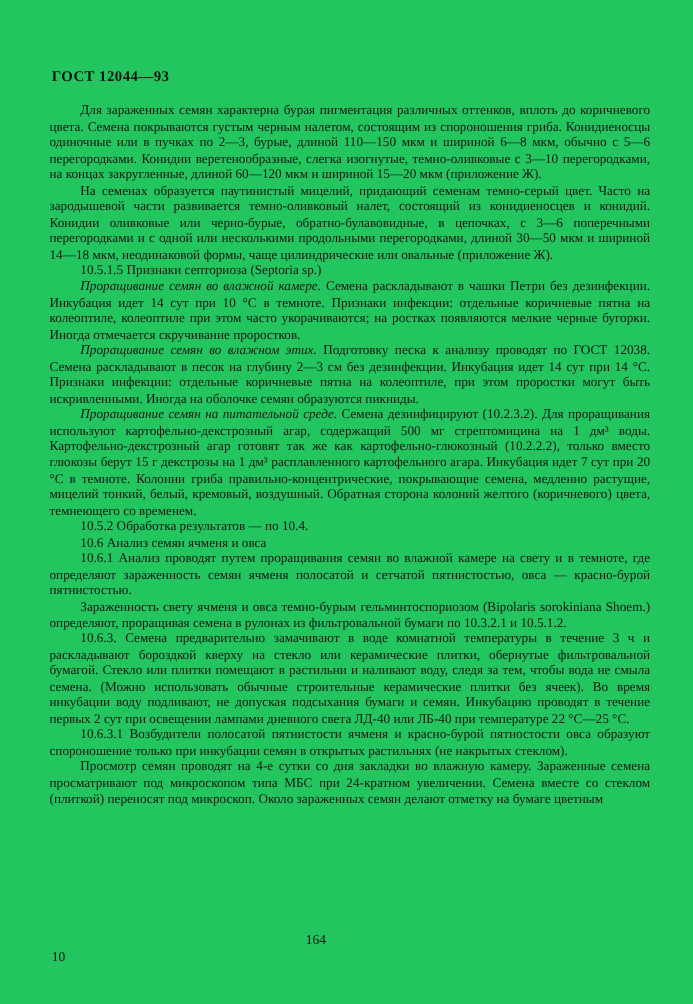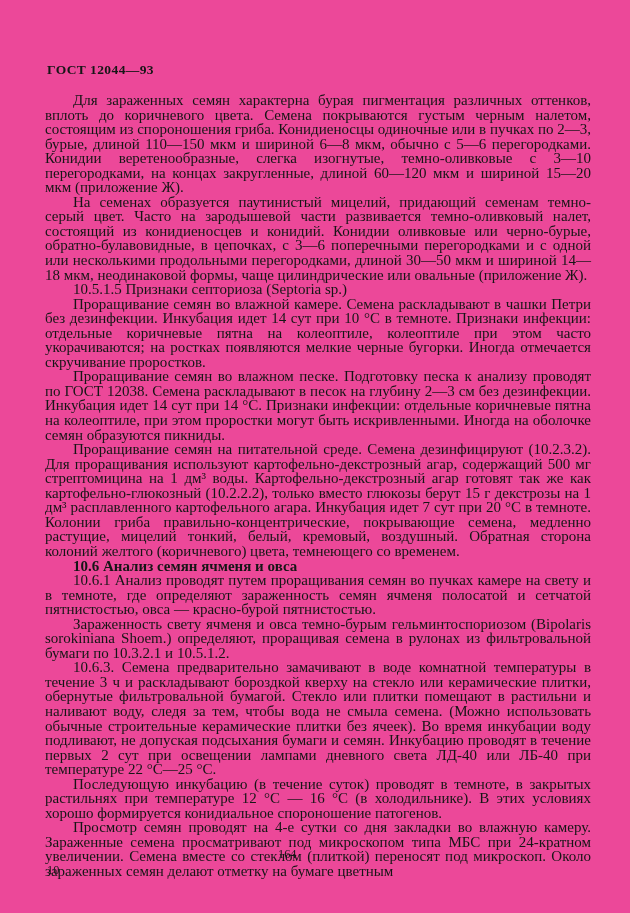--- a/index.html
+++ b/index.html
@@ -4,49 +4,49 @@
 <style>
   html, body { margin: 0; padding: 0; }
   body {
     width: 630px; height: 913px;
     background: #f6f6f4;
     font-family: "Liberation Serif", serif;
   }
   .page {
     position: relative;
     width: 630px; height: 913px;
-    background: #ec4899;
+    background: #22c55e;
     color: #161616;
     overflow: hidden;
   }
   .doc-header {
     position: absolute;
     left: 47px; top: 62px;
     font-weight: bold;
     font-size: 13.5px;
     letter-spacing: 0.4px;
     white-space: nowrap;
   }
   .doc-body {
     position: absolute;
     left: 45px; top: 93px;
     width: 546px;
-    font-size: 15px;
+    font-size: 12px;
     line-height: 14.55px;
     text-align: justify;
     hyphens: auto;
     -webkit-hyphens: auto;
   }
   p.para {
     margin: 0;
     padding: 0;
     text-indent: 28px;
   }
-  .ital { }
-  .bold { font-weight: bold; }
+  .ital { font-style: italic; }
+  .bold { font-weight: normal; }
   .doc-footer {
     position: absolute;
     left: 0; top: 847px;
     width: 630px;
     font-size: 12.3px;
   }
   .pg-left  { position: absolute; left: 47px;  top: 16px; }
   .pg-center{ position: absolute; left: 278px; top: 0; }
 </style>
 </head>
@@ -56,27 +56,28 @@
 
   <div class="doc-header">
     <span>ГОСТ 12044—93</span>
   </div>
 
   <div class="doc-body">
     <p class="para"><span>Для зараженных семян характерна бурая пигментация различных оттенков, вплоть до коричневого цвета. Семена покрываются густым черным налетом, состоящим из спороношения гриба. Конидиеносцы одиночные или в пучках по 2—3, бурые, длиной 110—150 мкм и шириной 6—8 мкм, обычно с 5—6 перегородками. Конидии веретенообразные, слегка изогнутые, темно-оливковые с 3—10 перегородками, на концах закругленные, длиной 60—120 мкм и шириной 15—20 мкм (приложение Ж).</span></p>
     <p class="para"><span>На семенах образуется паутинистый мицелий, придающий семенам темно-серый цвет. Часто на зародышевой части развивается темно-оливковый налет, состоящий из конидиеносцев и конидий. Конидии оливковые или черно-бурые, обратно-булавовидные, в цепочках, с 3—6 поперечными перегородками и с одной или несколькими продольными перегородками, длиной 30—50 мкм и шириной 14—18 мкм, неодинаковой формы, чаще цилиндрические или овальные (приложение Ж).</span></p>
     <p class="para"><span>10.5.1.5 Признаки септориоза (Septoria sp.)</span></p>
     <p class="para"><span class="ital">Проращивание семян во влажной камере.</span><span> Семена раскладывают в чашки Петри без дезинфекции. Инкубация идет 14 сут при 10 °С в темноте. Признаки инфекции: отдельные коричневые пятна на колеоптиле, колеоптиле при этом часто укорачиваются; на ростках появляются мелкие черные бугорки. Иногда отмечается скручивание проростков.</span></p>
-    <p class="para"><span class="ital">Проращивание семян во влажном песке.</span><span> Подготовку песка к анализу проводят по ГОСТ 12038. Семена раскладывают в песок на глубину 2—3 см без дезинфекции. Инкубация идет 14 сут при 14 °С. Признаки инфекции: отдельные коричневые пятна на колеоптиле, при этом проростки могут быть искривленными. Иногда на оболочке семян образуются пикниды.</span></p>
+    <p class="para"><span class="ital">Проращивание семян во влажном этих.</span><span> Подготовку песка к анализу проводят по ГОСТ 12038. Семена раскладывают в песок на глубину 2—3 см без дезинфекции. Инкубация идет 14 сут при 14 °С. Признаки инфекции: отдельные коричневые пятна на колеоптиле, при этом проростки могут быть искривленными. Иногда на оболочке семян образуются пикниды.</span></p>
     <p class="para"><span class="ital">Проращивание семян на питательной среде.</span><span> Семена дезинфицируют (10.2.3.2). Для проращивания используют картофельно-декстрозный агар, содержащий 500 мг стрептомицина на 1 дм³ воды. Картофельно-декстрозный агар готовят так же как картофельно-глюкозный (10.2.2.2), только вместо глюкозы берут 15 г декстрозы на 1 дм³ расплавленного картофельного агара. Инкубация идет 7 сут при 20 °С в темноте. Колонии гриба правильно-концентрические, покрывающие семена, медленно растущие, мицелий тонкий, белый, кремовый, воздушный. Обратная сторона колоний желтого (коричневого) цвета, темнеющего со временем.</span></p>
+    <p class="para"><span>10.5.2 Обработка результатов — по 10.4.</span></p>
     <p class="para bold"><span>10.6 Анализ семян ячменя и овса</span></p>
-    <p class="para"><span>10.6.1 Анализ проводят путем проращивания семян во пучках камере на свету и в темноте, где определяют зараженность семян ячменя полосатой и сетчатой пятнистостью, овса — красно-бурой пятнистостью.</span></p>
+    <p class="para"><span>10.6.1 Анализ проводят путем проращивания семян во влажной камере на свету и в темноте, где определяют зараженность семян ячменя полосатой и сетчатой пятнистостью, овса — красно-бурой пятнистостью.</span></p>
     <p class="para"><span>Зараженность свету ячменя и овса темно-бурым гельминтоспориозом (Bipolaris sorokiniana Shoem.) определяют, проращивая семена в рулонах из фильтровальной бумаги по 10.3.2.1 и 10.5.1.2.</span></p>
     <p class="para"><span>10.6.3. Семена предварительно замачивают в воде комнатной температуры в течение 3 ч и раскладывают бороздкой кверху на стекло или керамические плитки, обернутые фильтровальной бумагой. Стекло или плитки помещают в растильни и наливают воду, следя за тем, чтобы вода не смыла семена. (Можно использовать обычные строительные керамические плитки без ячеек). Во время инкубации воду подливают, не допуская подсыхания бумаги и семян. Инкубацию проводят в течение первых 2 сут при освещении лампами дневного света ЛД-40 или ЛБ-40 при температуре 22 °С—25 °С.</span></p>
-    <p class="para"><span>Последующую инкубацию (в течение суток) проводят в темноте, в закрытых растильнях при температуре 12 °С — 16 °С (в холодильнике). В этих условиях хорошо формируется конидиальное спороношение патогенов.</span></p>
+    <p class="para"><span>10.6.3.1 Возбудители полосатой пятнистости ячменя и красно-бурой пятностости овса образуют спороношение только при инкубации семян в открытых растильнях (не накрытых стеклом).</span></p>
     <p class="para"><span>Просмотр семян проводят на 4-е сутки со дня закладки во влажную камеру. Зараженные семена просматривают под микроскопом типа МБС при 24-кратном увеличении. Семена вместе со стеклом (плиткой) переносят под микроскоп. Около зараженных семян делают отметку на бумаге цветным</span></p>
   </div>
 
   <div class="doc-footer">
     <span class="pg-left">10</span>
     <span class="pg-center">164</span>
   </div>
 
 </div>
 

